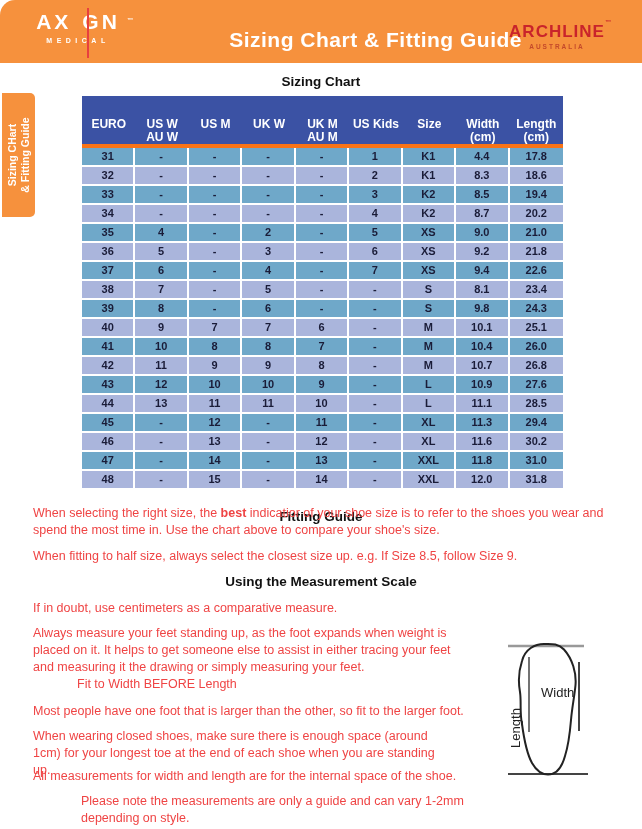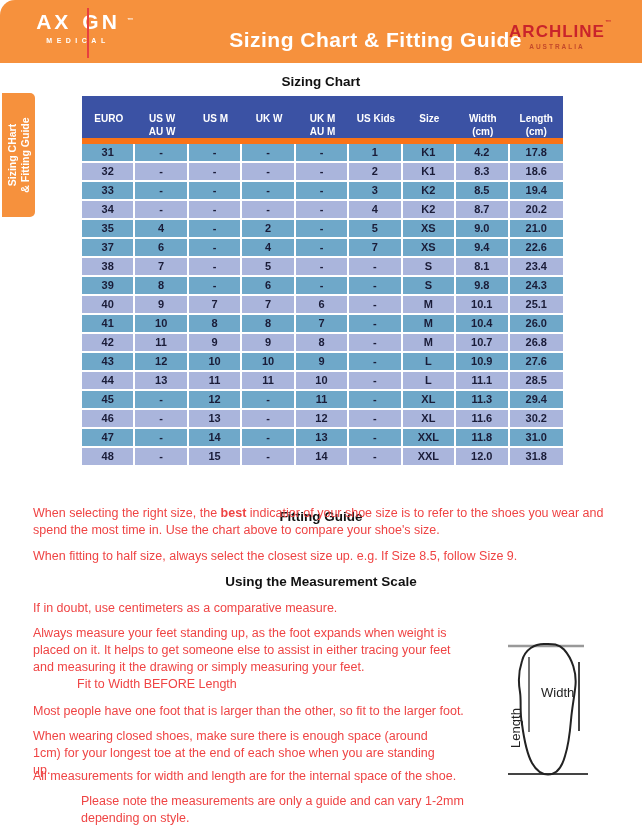--- a/index.html
+++ b/index.html
@@ -45,23 +45,23 @@
     font-size:13.5px; font-weight:700; color:#111;
   }
   .h-sizing { top:74px; }
   .h-fitting { top:481px;margin-top:28px; }
   .h-measure { top:574px; }
 
   
   .size-table { position:absolute; left:82px; top:96px; width:481px;
     border-collapse:separate; border-spacing:0; table-layout:fixed; }
   .size-table th {
-    background:#3B52A4; color:#fff; font-size:10px; font-weight:700;
-    vertical-align:top; height:36px; padding-top:16px; line-height:13px;
-    border-bottom:6px solid #f97316;
+    background:#3B52A4; color:#fff; font-size:12px; font-weight:700;
+    vertical-align:top; height:36px; padding-top:22px; line-height:13px;
+    border-bottom:4px solid #f97316;
   }
   .size-table td {
     height:19px; text-align:center; font-size:11px; font-weight:700;
     color:#1A1C38; line-height:17px; padding:0;
     border-bottom:2px solid #fff; border-right:2px solid #fff;
   }
   .size-table td:last-child { border-right:none; }
   .size-table tr.dark td { background:#6FA8C9; }
   .size-table tr.light td { background:#AAB5DC; }
   .th-l2 { font-weight:700; }
@@ -161,21 +161,21 @@
     </thead>
     <tbody id="size-table-body">
         <tr class="dark">
           <td>31</td>
           <td>-</td>
           <td>-</td>
           <td>-</td>
           <td>-</td>
           <td>1</td>
           <td>K1</td>
-          <td>4.2</td>
+          <td>4.4</td>
           <td>17.8</td>
         </tr>
         <tr class="light">
           <td>32</td>
           <td>-</td>
           <td>-</td>
           <td>-</td>
           <td>-</td>
           <td>2</td>
           <td>K1</td>
@@ -207,20 +207,31 @@
         <tr class="dark">
           <td>35</td>
           <td>4</td>
           <td>-</td>
           <td>2</td>
           <td>-</td>
           <td>5</td>
           <td>XS</td>
           <td>9.0</td>
           <td>21.0</td>
+        </tr>
+        <tr class="light">
+          <td>36</td>
+          <td>5</td>
+          <td>-</td>
+          <td>3</td>
+          <td>-</td>
+          <td>6</td>
+          <td>XS</td>
+          <td>9.2</td>
+          <td>21.8</td>
         </tr>
         <tr class="dark">
           <td>37</td>
           <td>6</td>
           <td>-</td>
           <td>4</td>
           <td>-</td>
           <td>7</td>
           <td>XS</td>
           <td>9.4</td>

